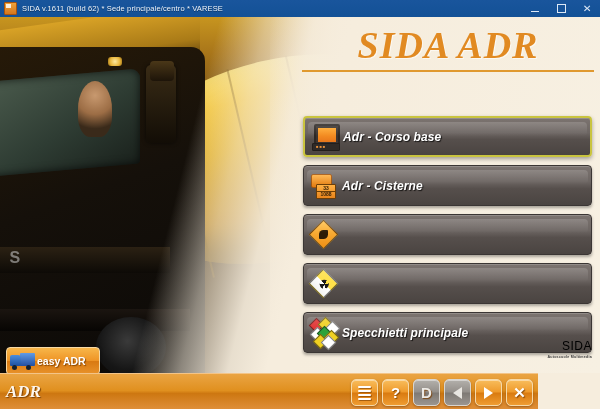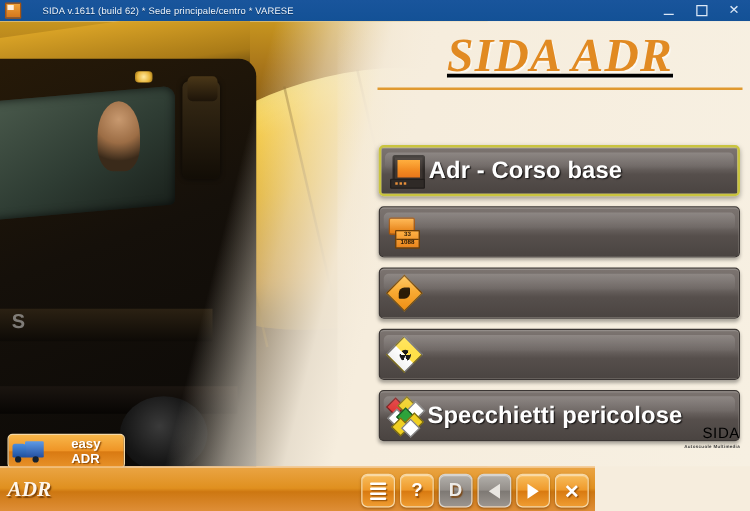--- a/index.html
+++ b/index.html
@@ -4,21 +4,21 @@
 <style>
   html,body{margin:0;padding:0;background:#1d1d1d;}
   body{width:600px;height:409px;overflow:hidden;font-family:"Liberation Sans",sans-serif;}
 
   .window{position:relative;width:600px;height:409px;box-sizing:border-box;
           background:#f3ead9;overflow:hidden;}
 
   
   .titlebar{position:absolute;left:0;top:0;width:600px;height:17px;
             background:linear-gradient(#19559c,#135196);
-            display:flex;align-items:center;gap:12px;}
+            display:flex;align-items:center;}
   .tb-icon{width:11px;height:11px;margin-left:4px;margin-right:5px;border-radius:1px;
            background:linear-gradient(#f0a23a,#d4761c);border:1px solid #a8540f;
            position:relative;flex:none;}
   .tb-icon:after{content:"";position:absolute;left:1px;top:1px;width:5px;height:4px;
            background:#fff;opacity:.85;}
   .tb-title{color:#eef4fb;font-size:7.5px;letter-spacing:.15px;white-space:nowrap;
             text-shadow:0 1px 0 rgba(0,0,0,.35);}
   .tb-btns{position:absolute;right:0;top:0;height:17px;display:flex;}
   .tb-btn{width:26px;height:17px;display:flex;align-items:center;justify-content:center;
           color:#dce8f6;font-size:9px;line-height:1;}
@@ -68,42 +68,42 @@
   
   .ph-fade{position:absolute;inset:0;background:
      linear-gradient(104deg, rgba(246,237,221,0) 46%, rgba(246,237,221,.55) 56%,
                      rgba(246,237,221,.93) 66%, #f6eddd 74%);}
 
   
   .cream{position:absolute;right:0;top:0;width:330px;height:356px;
      background:linear-gradient(100deg, rgba(246,237,221,0) 0%, #f6eddd 22%, #f7f0e2 100%);}
 
   
-  .hdr{position:absolute;left:296px;top:0;width:304px;text-align:center;text-decoration:underline;}
+  .hdr{position:absolute;left:296px;top:0;width:304px;text-align:center;}
   .sida-adr{font-family:"Liberation Serif",serif;font-style:italic;font-weight:bold;
      font-size:38px;color:#e18a22;letter-spacing:1px;margin-top:6px;
      text-shadow:1px 1px 0 rgba(255,255,255,.6);}
   .hr-gold{height:2px;margin:3px 6px 0 6px;background:#e0992f;}
   .sub1{font-size:12.5px;font-weight:bold;color:#cf7a1a;margin-top:5px;letter-spacing:.2px;
      text-shadow:1px 1px 0 rgba(255,255,255,.65);}
   .sub2{font-size:8.5px;font-style:italic;font-weight:bold;color:#5a4a32;margin-top:4px;}
 
   
   .menu{position:absolute;left:303px;top:99px;width:289px;}
   .mbtn{position:relative;height:41px;margin-bottom:8px;border-radius:4px;box-sizing:border-box;
      background:linear-gradient(180deg,#7c7470 0%,#6d6663 40%,#564f4c 58%,#4a4441 100%);
      border:1px solid #3b3634;display:flex;align-items:center;cursor:pointer;
      box-shadow:0 2px 3px rgba(0,0,0,.32), inset 0 1px 0 rgba(255,255,255,.18);}
   .mbtn:after{content:"";position:absolute;left:3px;right:3px;top:4px;height:14px;border-radius:4px;
      background:linear-gradient(180deg,rgba(255,255,255,.16),rgba(255,255,255,0));
      pointer-events:none;}
   .mbtn.sel{border:2px solid #c9c43f;box-shadow:0 2px 4px rgba(0,0,0,.35), inset 0 1px 0 rgba(255,255,255,.2);}
   .mbtn .ico{width:30px;height:30px;margin-left:5px;flex:none;position:relative;}
-  .mbtn .lbl{color:#fff;font-size:19px;font-weight:bold;margin-left:3px;
-     text-shadow:1px 1px 1px rgba(0,0,0,.75);letter-spacing:.1px;}
+  .mbtn .lbl{color:#fff;font-size:12px;font-weight:bold;margin-left:3px;
+     text-shadow:1px 1px 1px rgba(0,0,0,.75);letter-spacing:.1px;font-style:italic;}
 
   
   .ic-monitor{position:absolute;left:4px;top:2px;width:22px;height:18px;border-radius:2px;
      background:#3b3430;border:2px solid #2c2724;}
   .ic-monitor i{position:absolute;inset:2px;background:linear-gradient(#ffa62b,#e8761a);display:block;}
   .ic-mon-base{position:absolute;left:2px;top:21px;width:26px;height:6px;border-radius:1px;
      background:#2f2a27;border:1px solid #221e1c;}
   .ic-mon-base b{position:absolute;left:3px;top:1px;font-size:4px;color:#e8903a;
      letter-spacing:1px;font-weight:normal;line-height:4px;}
 
@@ -148,32 +148,32 @@
      background:linear-gradient(180deg,#f7b64a 0%,#ef9526 48%,#d97a12 52%,#e8922a 100%);
      border:1px solid #f7d9a5;display:flex;align-items:center;cursor:pointer;
      box-shadow:0 1px 3px rgba(0,0,0,.4);}
   .easy .truck{width:26px;height:18px;margin-left:3px;position:relative;flex:none;}
   .truck .cabin{position:absolute;left:0;top:3px;width:11px;height:11px;border-radius:2px 3px 1px 1px;
      background:linear-gradient(#4c8ede,#1d4f9e);}
   .truck .box{position:absolute;left:10px;top:1px;width:15px;height:13px;border-radius:1px;
      background:linear-gradient(#5f9be6,#234fa0);}
   .truck .w1,.truck .w2{position:absolute;bottom:0;width:5px;height:5px;border-radius:50%;background:#14212f;}
   .truck .w1{left:2px;} .truck .w2{left:16px;}
-  .easy .etxt{color:#fff;font-size:10.5px;font-weight:bold;margin-left:21px;
+  .easy .etxt{color:#fff;font-size:10.5px;font-weight:bold;margin-left:1px;
      text-shadow:1px 1px 1px rgba(120,60,0,.85);}
 
   
   .sidalogo{position:absolute;right:8px;top:320px;text-align:right;}
   .sidalogo .big{font-family:"Liberation Sans",sans-serif;font-size:12px;color:#000000;
      letter-spacing:.5px;line-height:18px;}
   .sidalogo .small{font-size:3.6px;color:#3a3a3a;letter-spacing:.25px;line-height:5px;
      font-weight:bold;}
 
   
-  .botbar{position:absolute;left:0;top:356px;width:476px;height:36px;
+  .botbar{position:absolute;left:0;top:356px;width:538px;height:36px;
      background:linear-gradient(180deg,#e9a martial,#e9a13c 0%,#df8d24 45%,#cf7a14 55%,#e191308 100%);
      background:linear-gradient(180deg,#eaa443 0%,#e0901f 46%,#cd7711 54%,#e0903a 100%);
      border-top:1px solid #f3c488;display:flex;align-items:center;}
   .botbar .adr{font-family:"Liberation Serif",serif;font-style:italic;font-weight:bold;
      font-size:17px;color:#fdf6ec;margin-left:6px;text-shadow:1px 1px 1px rgba(110,55,0,.85);}
   .toolbtns{position:absolute;right:5px;top:5px;display:flex;gap:4px;}
   .tbtn{width:25px;height:25px;border-radius:5px;display:flex;align-items:center;justify-content:center;
      border:1px solid #f6d9a8;cursor:pointer;
      background:linear-gradient(180deg,#f8bd5c 0%,#ef9a2b 48%,#d97a10 52%,#ef9c31 100%);
      box-shadow:0 1px 2px rgba(90,45,0,.45), inset 0 1px 0 rgba(255,255,255,.45);
@@ -255,20 +255,21 @@
 
       <div class="mbtn">
         <span class="ico">
           <span class="ic-tank"></span>
           <span class="ic-plate">
             <s>33</s>
             <hr>
             <s>1088</s>
           </span>
         </span>
+        <span class="lbl">Adr - Cisterne</span>
       </div>
 
       <div class="mbtn">
         <span class="ico">
           <span class="diamond d-exp"></span>
         </span>
       </div>
 
       <div class="mbtn">
         <span class="ico">
@@ -282,21 +283,21 @@
             <span class="cl1"></span>
               <span class="cl2"></span>
               <span class="cl3"></span>
               <span class="cl4"></span>
             <span class="cl5"></span>
               <span class="cl6"></span>
               <span class="cl7"></span>
               <span class="cl8"></span>
           </span>
         </span>
-        <span class="lbl">Specchietti pericolose</span>
+        <span class="lbl">Specchietti principale</span>
       </div>
 
     </div>
 
     <div class="easy">
       <span class="truck">
         <span class="box"></span>
           <span class="cabin"></span>
           <span class="w1"></span>
           <span class="w2"></span>

